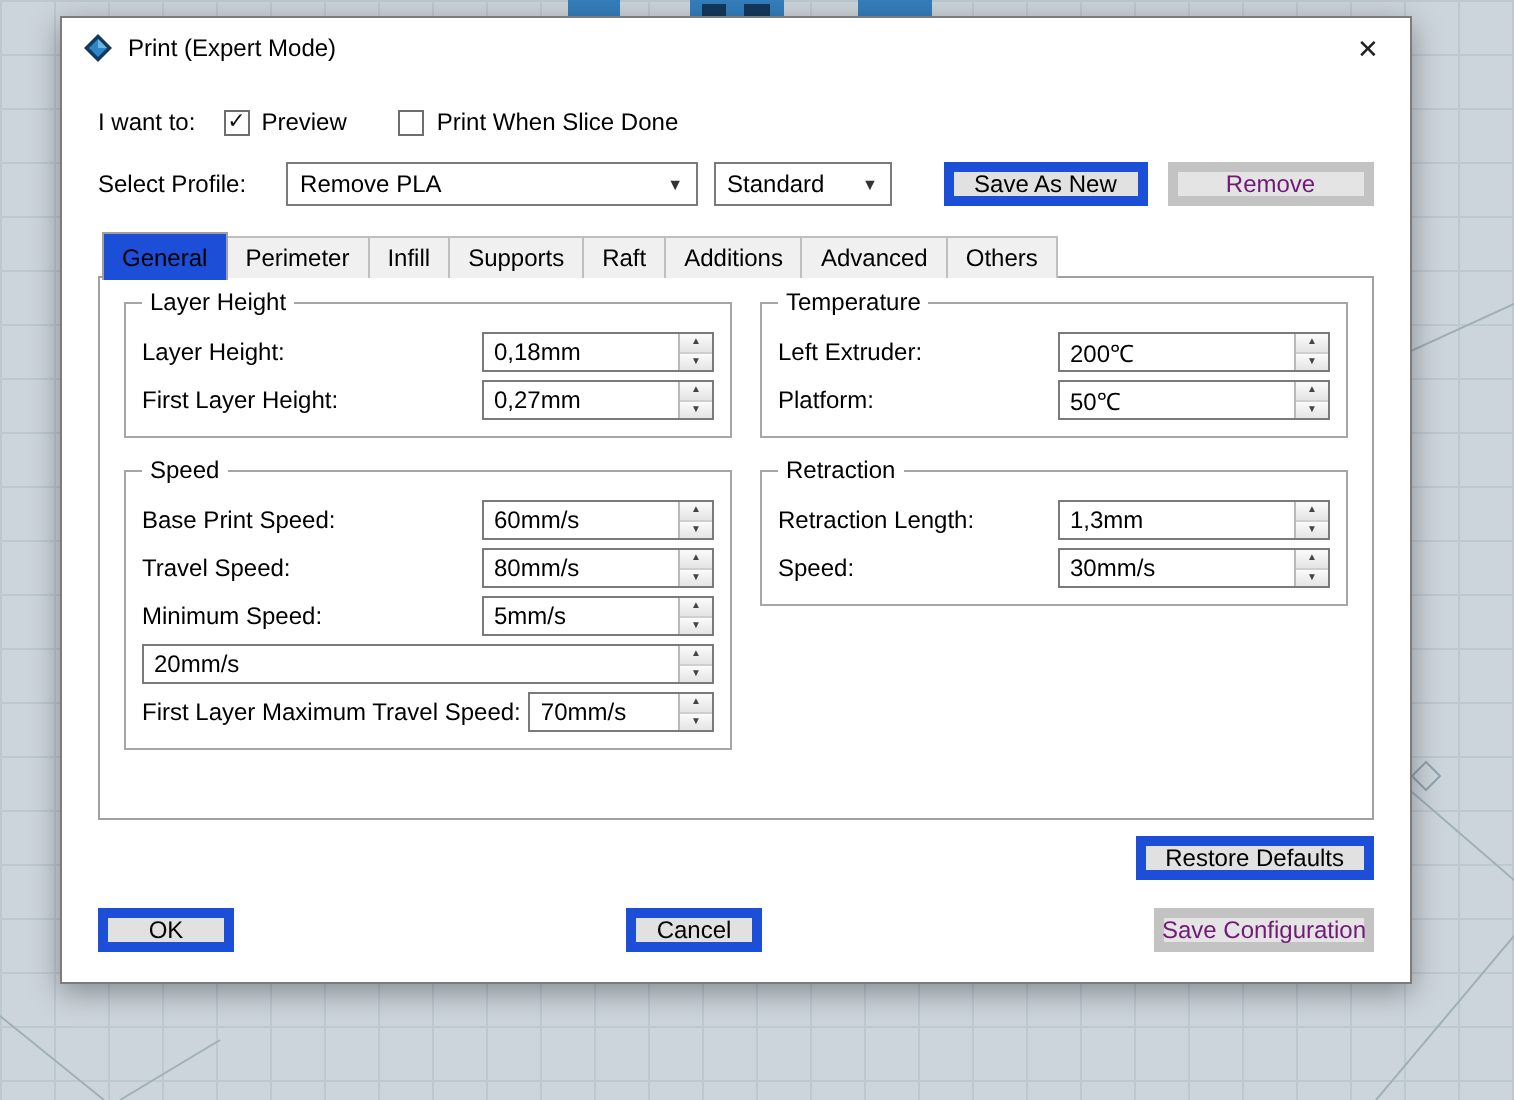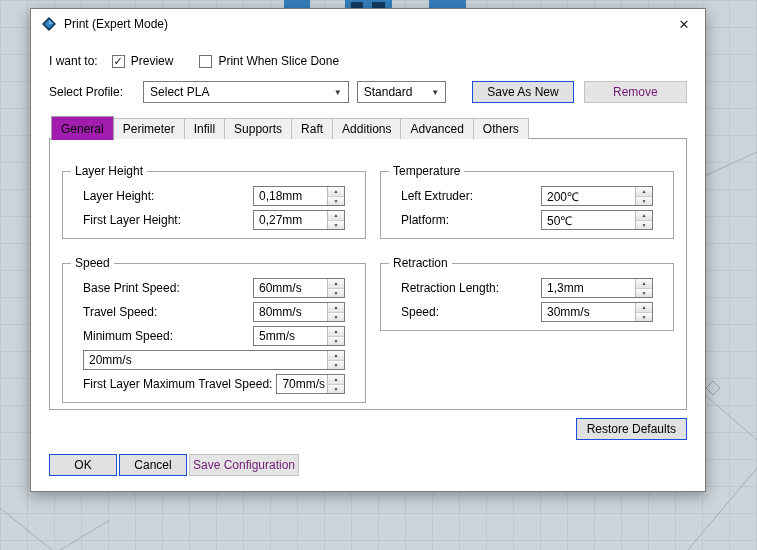--- a/index.html
+++ b/index.html
@@ -40,55 +40,55 @@
 
   .row-profile{display:flex;align-items:center;height:22px;margin-bottom:12px}
   .profile-label{margin-right:20px;white-space:nowrap}
   .combo{height:22px;border:1px solid #7a7a7a;background:#fff;
     display:flex;align-items:center;padding:0 6px}
   .combo-profile{width:212px}
   .combo-quality{width:92px;margin-left:8px}
   .cval{flex:1;white-space:nowrap;overflow:hidden}
   .carrow{font-size:8px;color:#333;padding-left:6px}
 
-  .btn{height:22px;background:#e1e1e1;border:1px solid #1d4ed8;
+  .btn{height:22px;background:#e1e1e1;border:5px solid #1d4ed8;
     display:inline-flex;align-items:center;justify-content:center;
     font-size:12px;padding:0 10px;white-space:nowrap}
   .btn.disabled{background:#e4e4e4;border-color:#c3c3c3;color:#701a75}
   .btn-save-as-new{width:104px;margin-left:26px}
   .btn-remove{width:106px;margin-left:10px}
 
   .tabs{display:flex;align-items:flex-end;margin-top:10px;height:24px;
     padding-left:2px;position:relative;z-index:2}
   .tab{height:21px;padding:0 9px;display:flex;align-items:center;
     background:#f0f0f0;border:1px solid #bfbfbf;border-bottom:none;
     margin-right:-1px;white-space:nowrap}
-  .tab.active{background:#a21caf;height:24px;margin-bottom:-1px;border-color:#a0a0a0;z-index:3;position:relative}
+  .tab.active{background:#1d4ed8;height:24px;margin-bottom:-1px;border-color:#a0a0a0;z-index:3;position:relative}
 
   .panel{border:1px solid #a0a0a0;height:272px;margin-top:-1px;
     padding:8px 12px;display:flex;gap:14px;background:#fff;position:relative;z-index:1}
   .col-l{width:304px;flex:0 0 auto}
   .col-r{flex:1}
 
-  .group{border:1px solid #a6a6a6;position:relative;padding:12px 20px 6px;margin-top:24px;margin-bottom:16px}
+  .group{border:1px solid #a6a6a6;position:relative;padding:12px 8px 6px;margin-top:4px;margin-bottom:16px}
   .group-title{position:absolute;top:-8px;left:8px;background:#fff;padding:0 4px;white-space:nowrap}
   .frow{display:flex;align-items:center;height:24px}
   .flabel{flex:0 0 auto;padding-right:4px;white-space:nowrap}
   .flabel.w170{width:170px}
   .flabel.w140{width:140px}
   .spin{flex:1;height:20px;border:1px solid #7a7a7a;background:#fff;display:flex;min-width:0}
   .spin-val{flex:1;display:flex;align-items:center;padding-left:5px;white-space:nowrap;overflow:hidden}
   .steppers{width:17px;border-left:1px solid #b9b9b9;display:flex;flex-direction:column;flex:0 0 auto}
   .sb{flex:1;display:flex;align-items:center;justify-content:center;
     font-size:5px;color:#444;background:linear-gradient(#fbfbfb,#e4e4e4);
     border-bottom:1px solid #cfcfcf}
   .sb:last-child{border-bottom:none}
 
   .restore-row{display:flex;justify-content:flex-end;margin-top:8px}
-  .footer{display:flex;justify-content:flex-start;gap:2px;margin-top:14px}
+  .footer{display:flex;justify-content:space-between;gap:2px;margin-top:14px}
   .btn-ok,.btn-cancel{width:68px}
   .btn-saveconf{width:110px}
 </style>
 </head>
 <body>
 
 <svg class="decor" width="757" height="550">
   <g stroke="#9fb0ba" stroke-width="1" fill="none">
     <line x1="700" y1="178" x2="757" y2="152"></line>
     <line x1="688" y1="550" x2="757" y2="468"></line>
@@ -128,21 +128,21 @@
       </span>
       <span class="cbwrap">
         <span class="cb"></span>
         <span>Print When Slice Done</span>
       </span>
     </div>
 
     <div class="row-profile">
       <span class="profile-label">Select Profile:</span>
       <span class="combo combo-profile">
-        <span class="cval">Select PLA</span>
+        <span class="cval">Remove PLA</span>
         <span class="carrow">▼</span>
       </span>
       <span class="combo combo-quality">
         <span class="cval">Standard</span>
         <span class="carrow">▼</span>
       </span>
       <span class="btn btn-save-as-new">Save As New</span>
       <span class="btn btn-remove disabled">Remove</span>
     </div>
 

